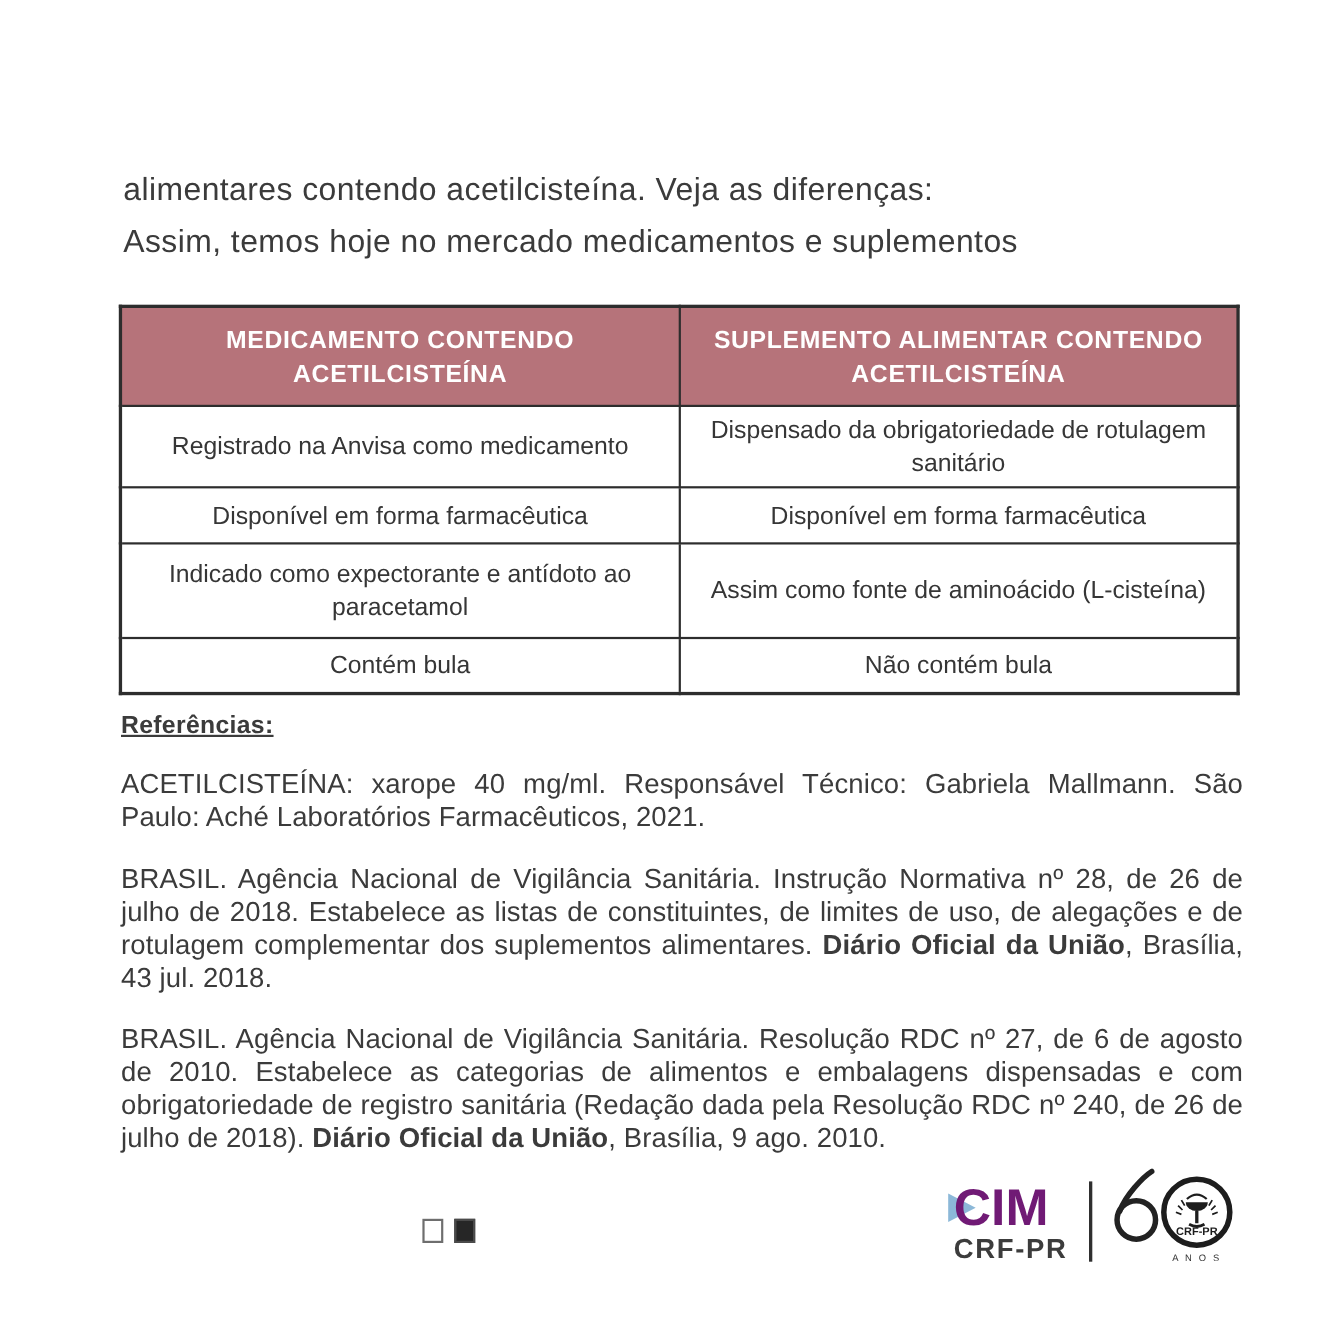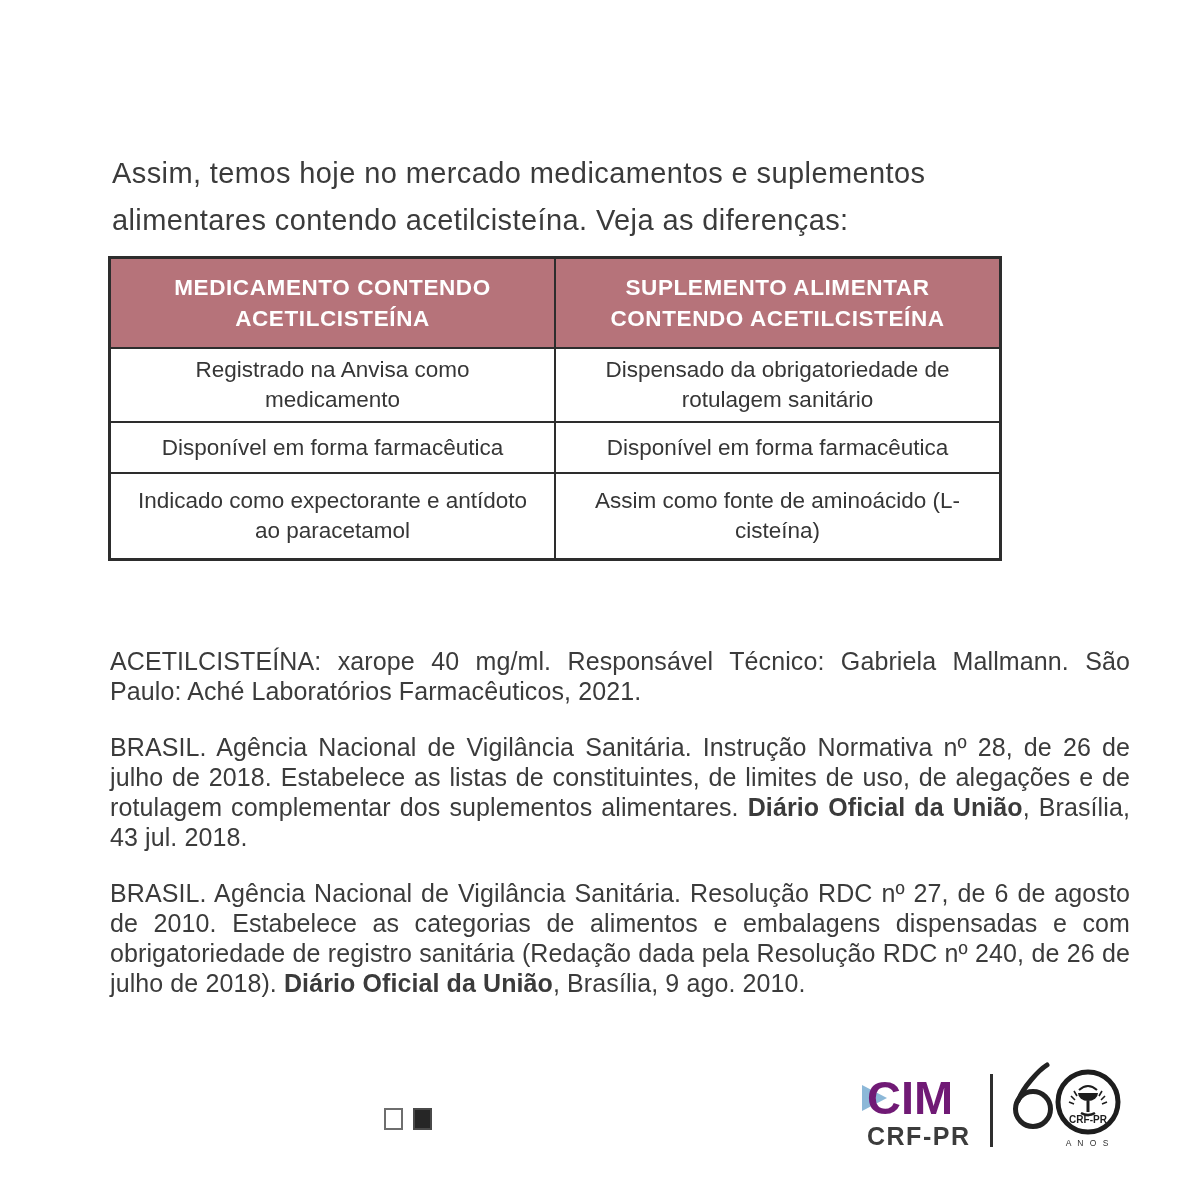--- a/index.html
+++ b/index.html
@@ -11,21 +11,21 @@
   }
   
   .intro{
     position:absolute;left:112px;top:150px;width:960px;
     font-size:29px;line-height:47px;letter-spacing:0.4px;color:#3b3b3b;
   }
   .intro span{display:block;}
 
   
   .cmp-table{
-    position:absolute;left:108px;top:256px;width:894px;
+    position:absolute;left:108px;top:277px;width:1019px;
     border-collapse:collapse;table-layout:fixed;
     border:3px solid #2d2d2d;
   }
   .cmp-table th,.cmp-table td{
     border:2px solid #2d2d2d;text-align:center;vertical-align:middle;
     padding:4px 14px;
   }
   .cmp-table th{
     background:#b6737a;color:#ffffff;font-weight:bold;
     font-size:22.5px;line-height:31px;letter-spacing:0.6px;height:80px;
@@ -68,22 +68,22 @@
     position:relative;z-index:1;font-size:25px;font-weight:600;color:#3c3c3c;
     letter-spacing:1.5px;margin-top:2px;margin-left:5px;
   }
   .logo-sep{position:absolute;left:990px;top:1074px;width:3px;height:73px;background:#2f2f2f;}
   .sixty{position:absolute;left:1010px;top:1062px;}
 </style>
 </head>
 <body>
 
 <div class="intro">
+  <span>alimentares contendo acetilcisteína. Veja as diferenças:</span>
   <span>Assim, temos hoje no mercado medicamentos e suplementos</span>
-  <span>alimentares contendo acetilcisteína. Veja as diferenças:</span>
 </div>
 
 <table class="cmp-table">
   <thead>
     <tr>
       <th>MEDICAMENTO CONTENDO ACETILCISTEÍNA</th>
       <th>SUPLEMENTO ALIMENTAR CONTENDO ACETILCISTEÍNA</th>
     </tr>
   </thead>
   <tbody>
@@ -92,24 +92,29 @@
       <td>Dispensado da obrigatoriedade de rotulagem sanitário</td>
     </tr>
     <tr class="row-2">
       <td>Disponível em forma farmacêutica</td>
       <td>Disponível em forma farmacêutica</td>
     </tr>
     <tr class="row-3">
       <td>Indicado como expectorante e antídoto ao paracetamol</td>
       <td>Assim como fonte de aminoácido (L-cisteína)</td>
     </tr>
+    <tr class="row-4">
+      <td>Contém bula</td>
+      <td>Não contém bula</td>
+    </tr>
   </tbody>
 </table>
 
 <div class="refs">
+  <p class="refs-title">Referências:</p>
 
   <p class="ref"><span>ACETILCISTEÍNA: xarope 40 mg/ml. Responsável Técnico: Gabriela Mallmann. São Paulo: Aché Laboratórios Farmacêuticos, 2021.</span><span class="bold"></span><span></span></p>
 
   <p class="ref"><span>BRASIL. Agência Nacional de Vigilância Sanitária. Instrução Normativa nº 28, de 26 de julho de 2018. Estabelece as listas de constituintes, de limites de uso, de alegações e de rotulagem complementar dos suplementos alimentares. </span><span class="bold">Diário Oficial da União</span><span>, Brasília, 43 jul. 2018.</span></p>
 
   <p class="ref"><span>BRASIL. Agência Nacional de Vigilância Sanitária. Resolução RDC nº 27, de 6 de agosto de 2010. Estabelece as categorias de alimentos e embalagens dispensadas e com obrigatoriedade de registro sanitária (Redação dada pela Resolução RDC nº 240, de 26 de julho de 2018). </span><span class="bold">Diário Oficial da União</span><span>, Brasília, 9 ago. 2010.</span></p>
 </div>
 
 <div class="pager">
   <div class="sq"></div>

